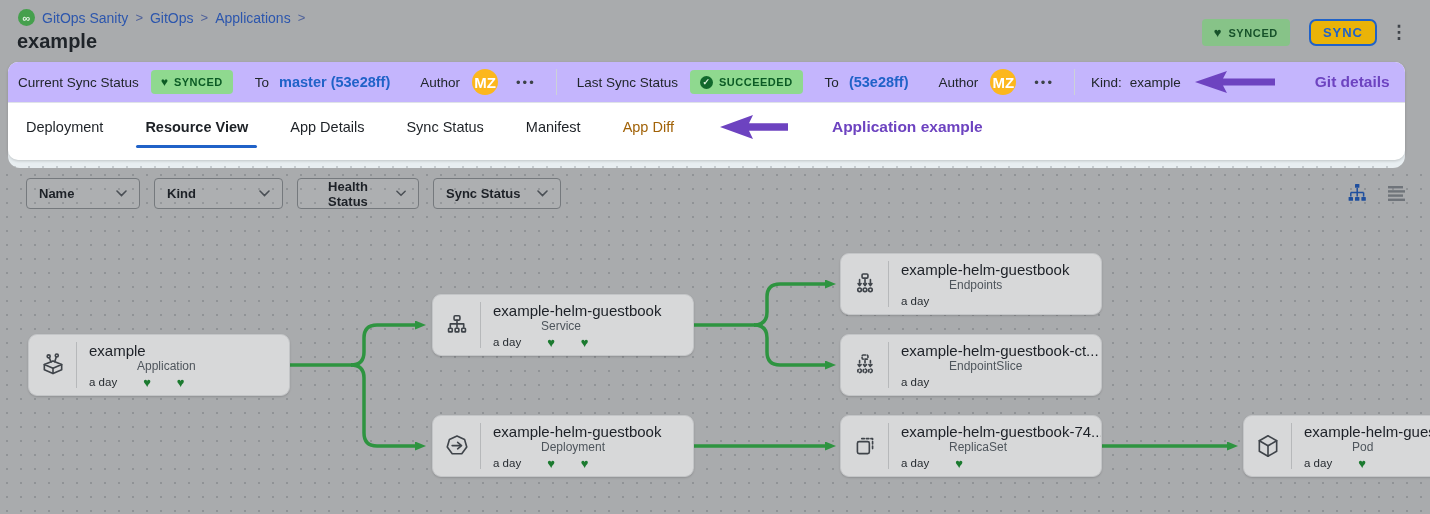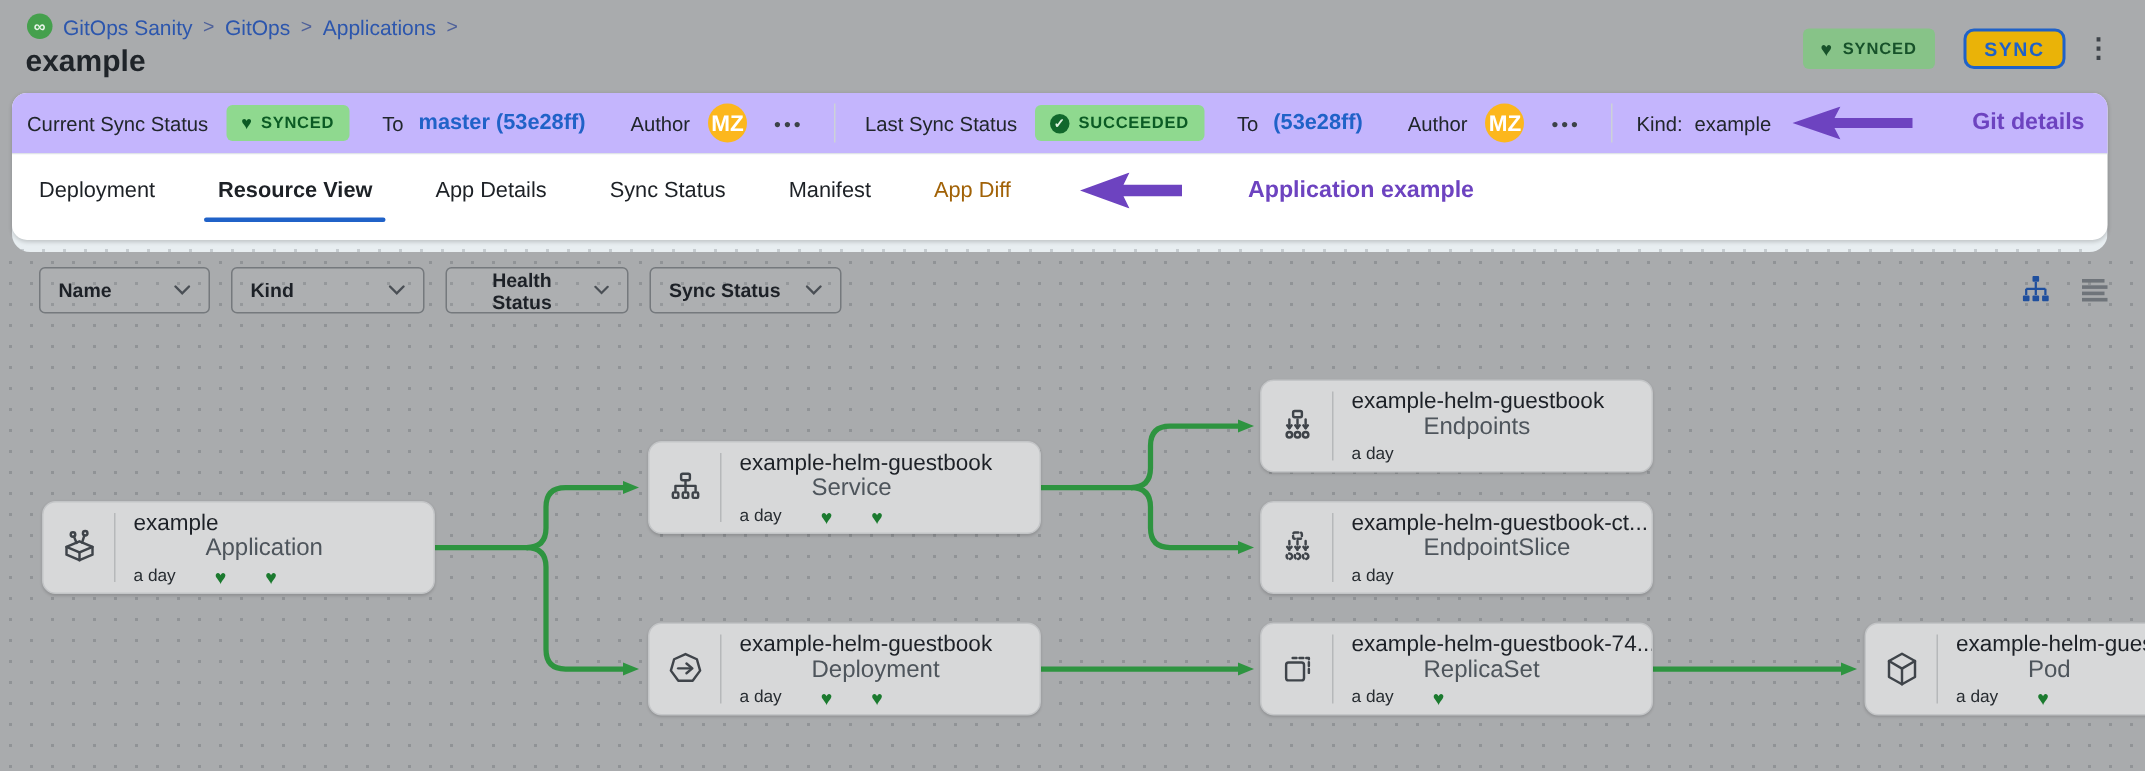--- a/index.html
+++ b/index.html
@@ -78,21 +78,21 @@
   
   .edges{position:absolute; top:0; left:0; z-index:1;}
   .edge{stroke:var(--connector-green); stroke-width:3.5; fill:none;}
   .edge-head{fill:var(--connector-green);}
   .node{position:absolute; width:262px; height:62px; background:var(--card-bg); border:1px solid #c3c5c7;
     border-radius:9px; display:flex; align-items:center; box-shadow:0 1px 2px rgba(0,0,0,.15); z-index:2; cursor:pointer;}
   .node-icon{width:47px; display:flex; align-items:center; justify-content:center; flex:0 0 47px;}
   .node-vdiv{width:1px; height:46px; background:#b6b8ba; flex:0 0 1px;}
   .node-body{padding-left:12px; flex:1; min-width:0;}
   .node-title{font-size:15px; color:#1d2127; white-space:nowrap; overflow:hidden;}
-  .node-kind{font-size:16px; color:#4e555c; margin-top:0;padding-left:48px;}
+  .node-kind{font-size:12px; color:#4e555c; margin-top:0;padding-left:48px;}
   .node-meta{display:flex; align-items:center; margin-top:3px; font-size:11.5px; color:#272c31;}
   .heart{color:var(--heart-green); font-size:13px; margin-left:26px; line-height:11px;}
   .n-ic{stroke:#3f444a; fill:none; stroke-width:1.5; stroke-linejoin:round; stroke-linecap:round;}
   .pos-n0{left:28px; top:334px;} .pos-n1{left:432px; top:294px;} .pos-n2{left:432px; top:415px;}
   .pos-n3{left:840px; top:253px;} .pos-n4{left:840px; top:334px;} .pos-n5{left:840px; top:415px;}
   .pos-n6{left:1243px; top:415px; width:250px;}
 </style>
 </head>
 <body>
 

